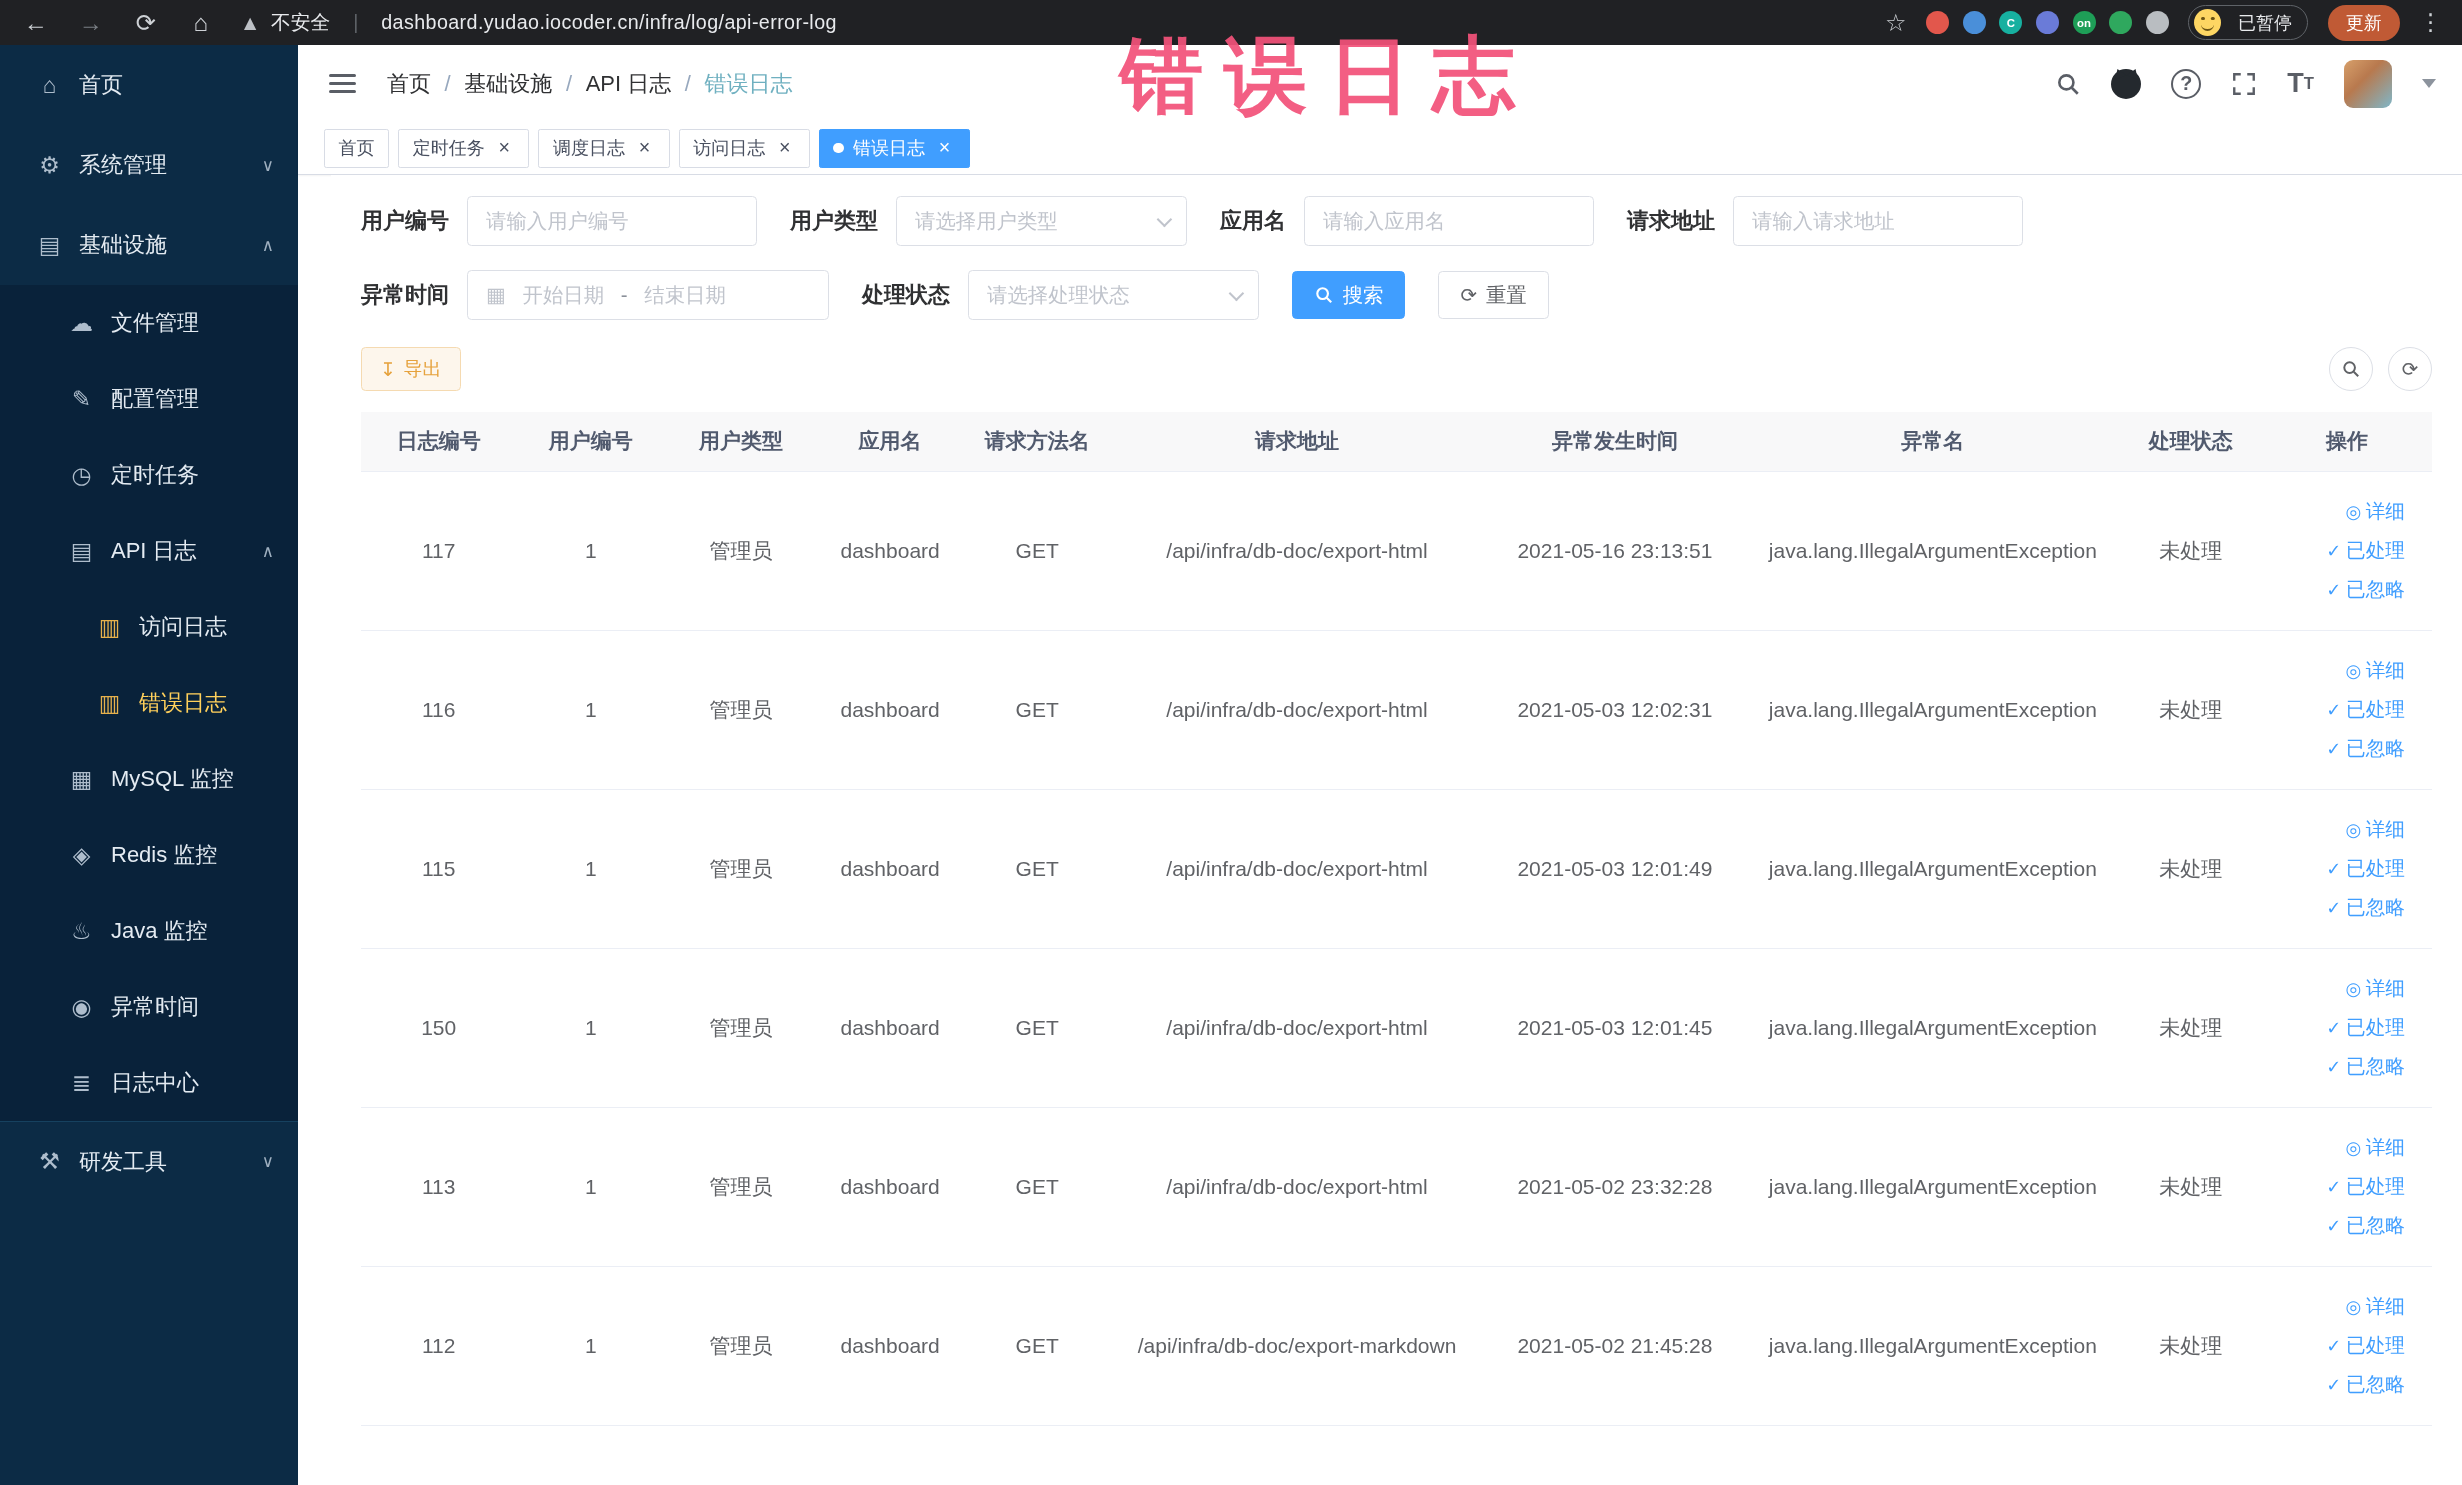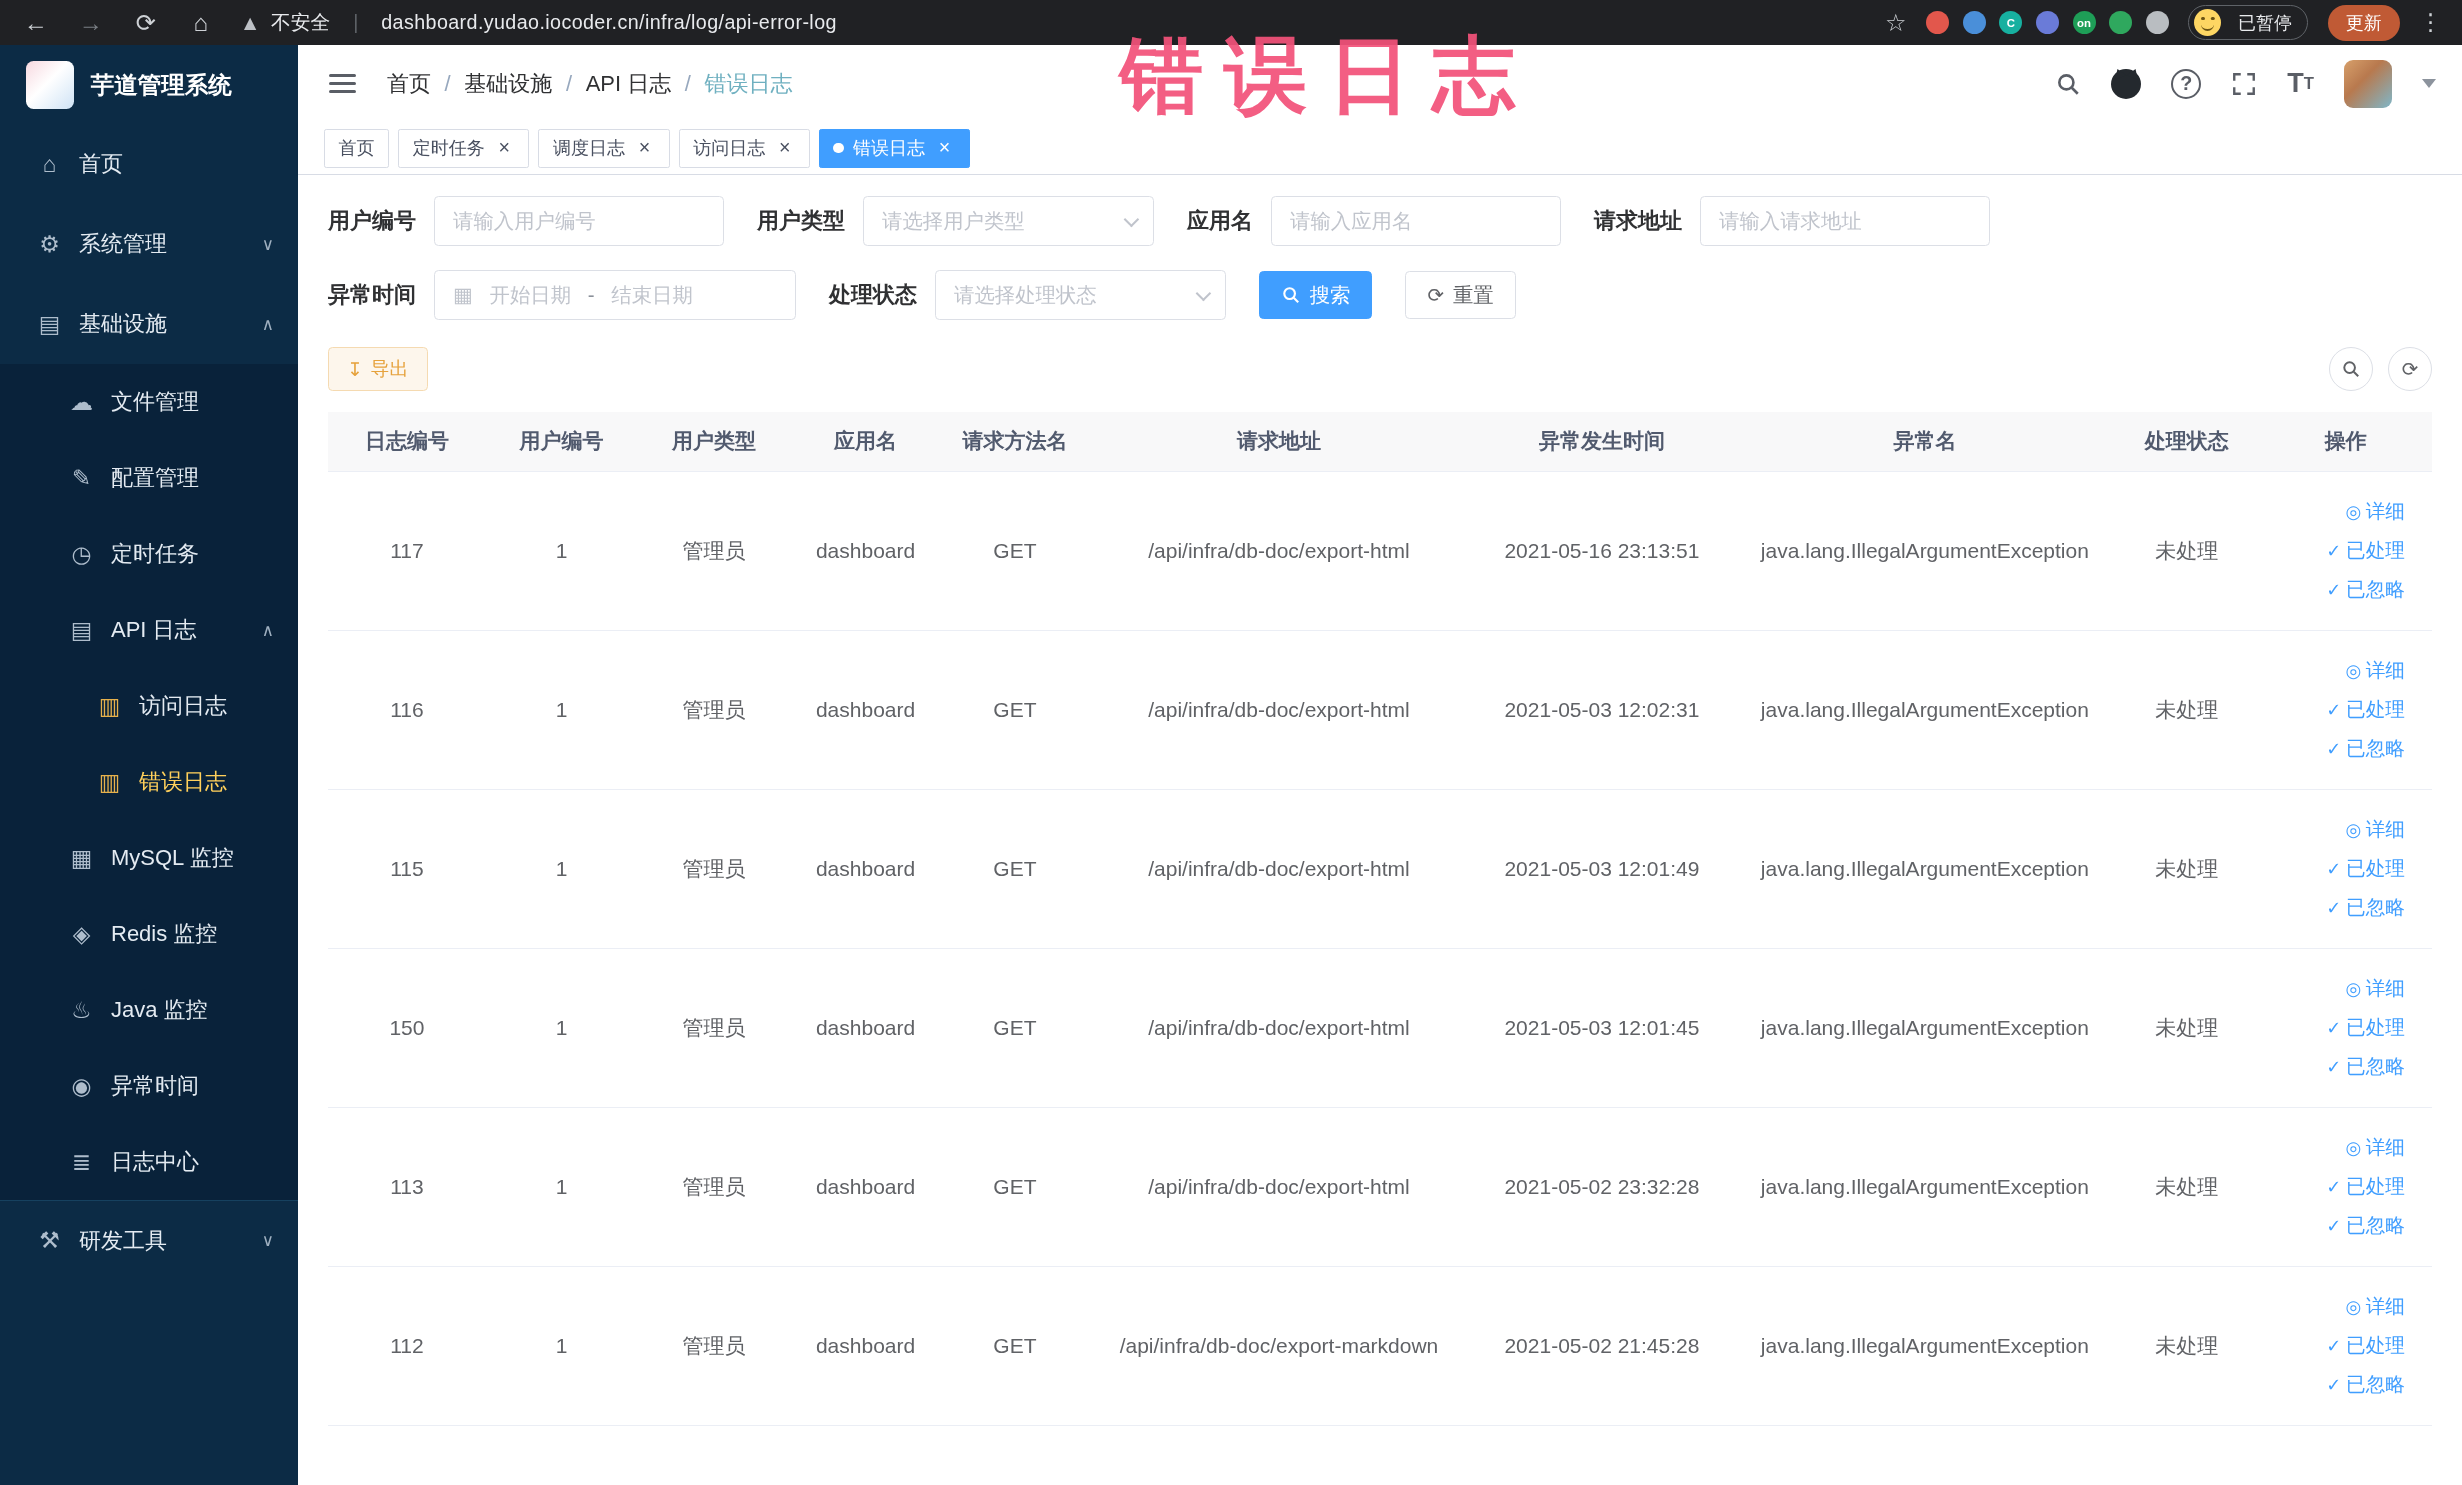--- a/index.html
+++ b/index.html
@@ -83,21 +83,21 @@
     border-bottom:0.8px solid #d8dce5; background:#fff; box-shadow:0 0.8px 2.3px rgba(0,0,0,.08); }
   .tag { height:39px; display:flex; align-items:center; gap:9px; padding:0 13.6px;
     border:0.8px solid #d8dce5; border-radius:2.3px; font-size:18px; color:#495060;
     background:#fff; cursor:pointer; white-space:nowrap; }
   .tag.active { background:#409eff; border-color:#409eff; color:#fff; }
   .tag-dot { width:10.6px; height:10.6px; border-radius:50%; background:#fff; }
   .tag-close { font-size:19.7px; line-height:1; border-radius:50%; width:21px; height:21px;
     display:flex; align-items:center; justify-content:center; }
 
   
-  .content { flex:1; padding:21px 30px 0; overflow:hidden; background:#fff; }
+  .content { flex:1; padding:21px 30px 0; overflow:hidden; background:#fff;margin-left:33px; }
   .filter-form { display:flex; flex-wrap:wrap; column-gap:33px; row-gap:24px; align-items:center; }
   .f-item { display:flex; align-items:center; gap:18px; }
   .f-label { font-size:22px; font-weight:bold; color:#303133; white-space:nowrap; }
   .f-control { height:50px; border:0.8px solid #dcdfe6; border-radius:4.5px; background:#fff;
     font-size:20.4px; color:#606266; display:flex; align-items:center; padding:0 18px; }
   input.f-control { width:290px; outline:none; }
   input.f-control::placeholder { color:#c0c4cc; }
   .f-select { width:291px; justify-content:space-between; cursor:pointer; }
   .ph { color:#c0c4cc; white-space:nowrap; }
   .sel-caret { width:10.6px; height:10.6px; border-right:2.3px solid #c0c4cc; border-bottom:2.3px solid #c0c4cc;
@@ -166,24 +166,20 @@
       <span>已暂停</span>
     </span>
     <button class="update-btn">更新</button>
     <span class="kebab-icon">⋮</span>
   </div>
 </div>
 
 <div class="app">
 
   <aside class="sidebar">
-    <div class="logo-row">
-      <span class="logo-avatar"></span>
-      <span class="logo-title">芋道管理系统</span>
-    </div>
     <nav class="menu" id="sidebar-menu">
         <div class="menu-item level-1">
           <span class="menu-icon">⌂</span>
           <span>首页</span>
         </div>
         <div class="menu-item level-1">
           <span class="menu-icon">⚙</span>
           <span>系统管理</span>
           <span class="menu-chevron">∨</span>
         </div>

